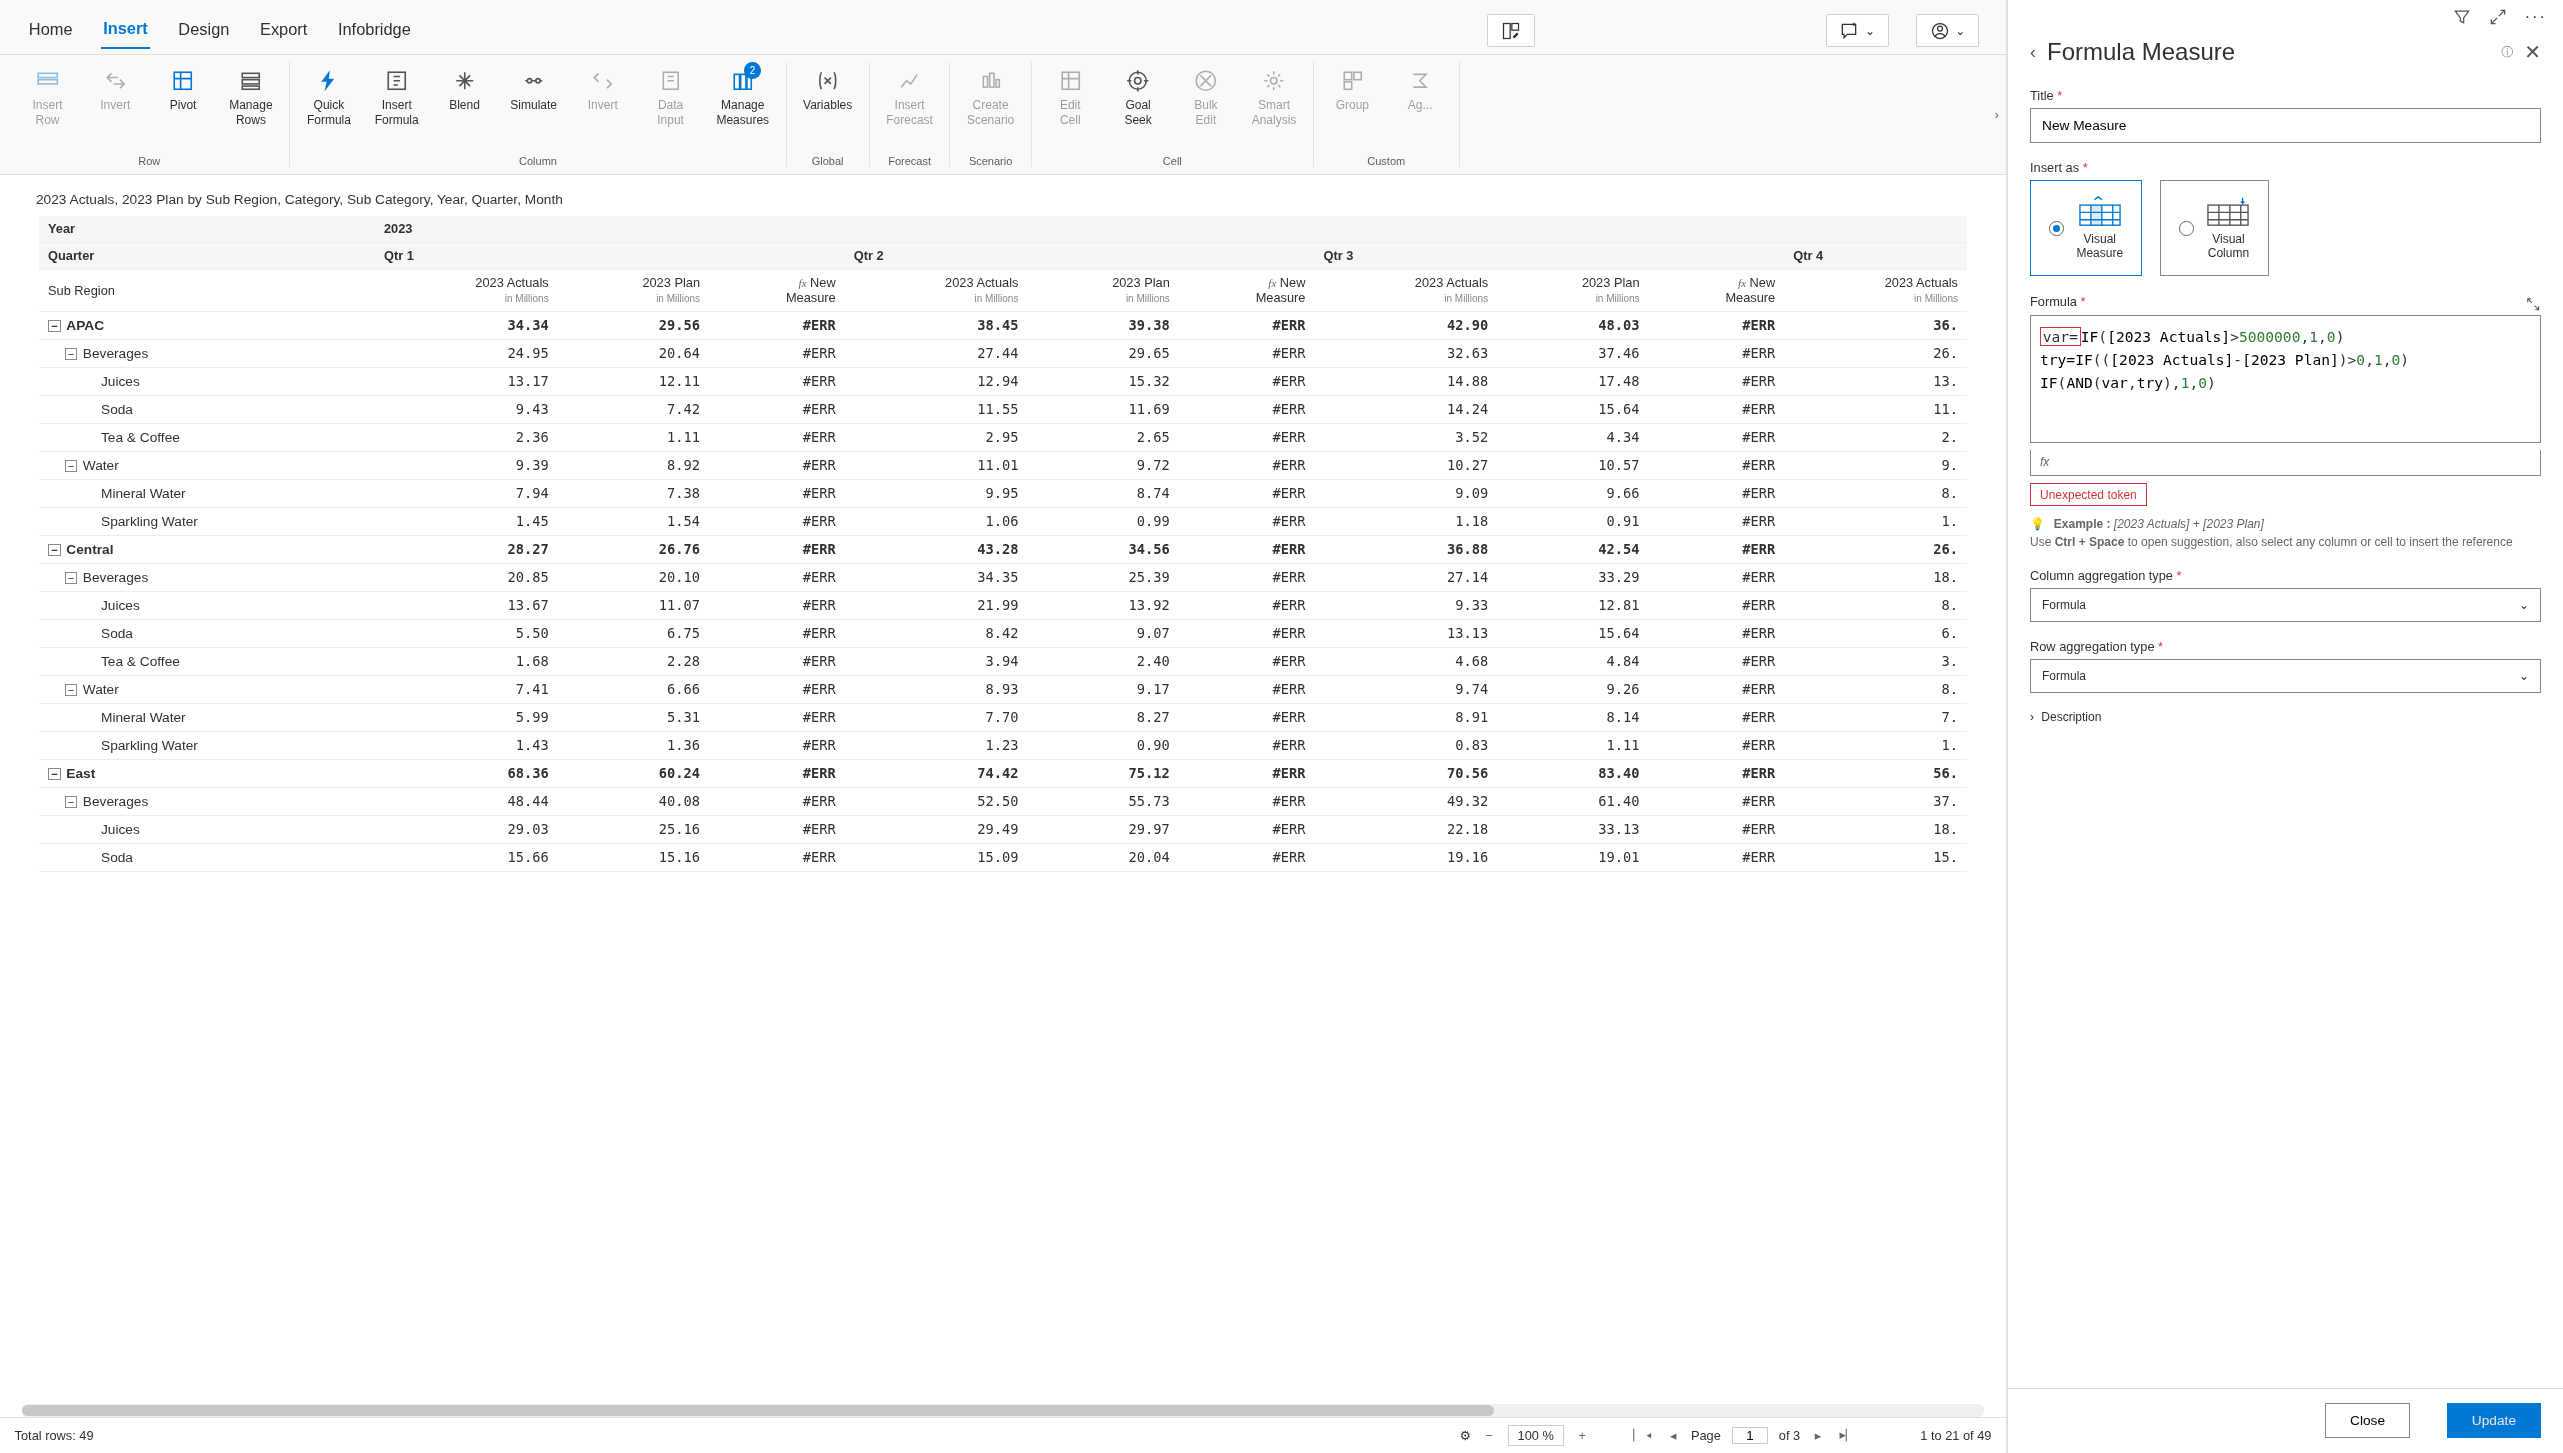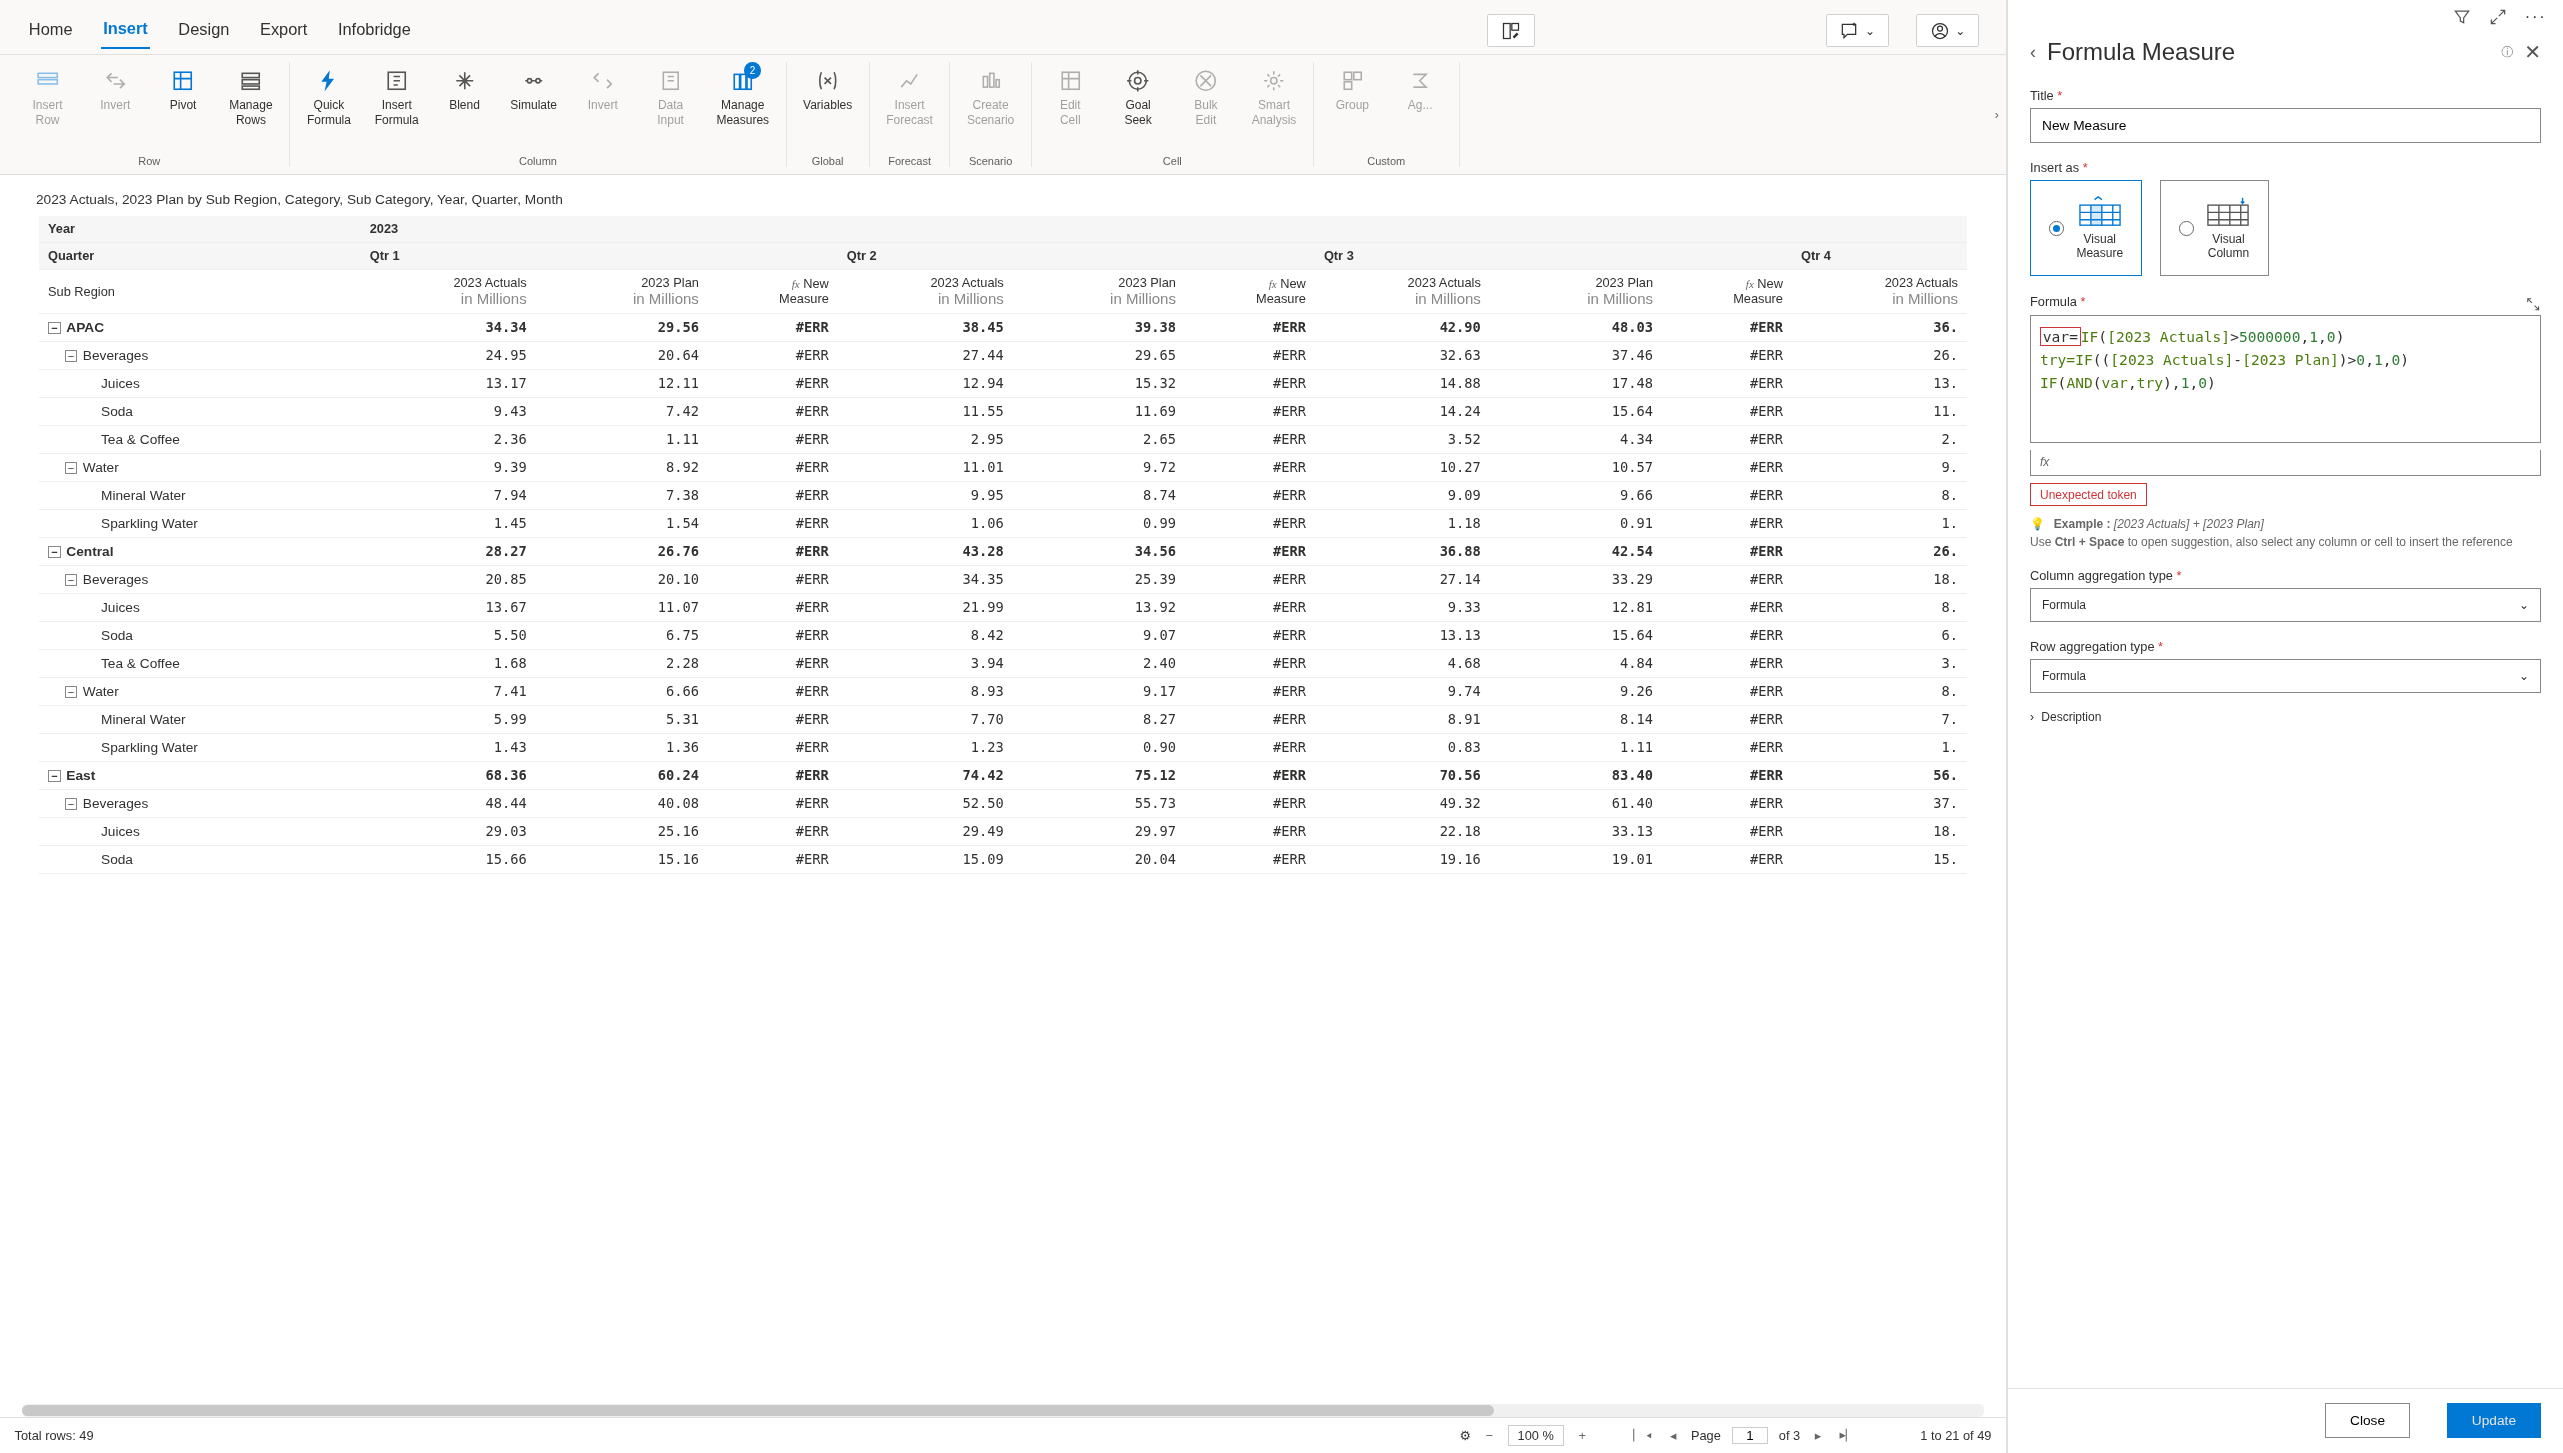--- a/index.html
+++ b/index.html
@@ -37,21 +37,21 @@
 .table-wrap { flex: 1; overflow: auto; padding: 0 39px; }
 table { border-collapse: collapse; width: 100%; }
 th, td { border-bottom: 0.9px solid #eee; padding: 5.5px 9px; white-space: nowrap; }
 th { background: #f6f6f6; font-weight: 400; text-align: right; font-size: 12.8px; }
 th.left, td.left { text-align: left; }
 td { text-align: right; font-family: Consolas, monospace; font-size: 13.7px; }
 td.left { font-family: "Segoe UI", Arial, sans-serif; }
 .hdr-row-year th { font-weight: 600; }
 .hdr-row-qtr th { font-weight: 600; }
 .hdr-col { background: #fff; font-weight: 400; font-size: 12.8px; }
-.hdr-col .sub { font-size: 15px; color: #888; margin-left: 6px; }
+.hdr-col .sub { font-size: 10px; color: #888; }
 .row-all td { font-weight: 700; }
 .row-region td { font-weight: 700; }
 .row-cat td:first-child { padding-left: 25.5px; }
 .row-item td:first-child { padding-left: 62px; }
 .expander { display: inline-block; width: 12.8px; height: 12.8px; border: 0.9px solid #888; margin-right: 5.5px; text-align: center; line-height: 11px; font-size: 11px; cursor: pointer; }
 .fx { font-style: italic; font-family: serif; font-size: 11px; color: #666; }
 
 
 .hscroll { height: 12.8px; background: #f0f0f0; margin: 3.6px 22px 0; border-radius: 5.5px; position: relative; }
 .hscroll .thumb { position: absolute; left: 0; width: 75%; top: 0.9px; bottom: 0.9px; background: #c8c8c8; border-radius: 5.5px; }
@@ -76,21 +76,21 @@
 .req { color: #d13438; }
 .text-input { width: 100%; border: 0.9px solid #8a8886; padding: 9px 11px; font-size: 13.7px; margin-bottom: 16.4px; }
 .insert-as-row { display: flex; gap: 18px; margin-bottom: 18px; }
 .insert-opt { border: 0.9px solid #8a8886; padding: 14.6px 18px; display: flex; align-items: center; gap: 12.8px; cursor: pointer; }
 .insert-opt.selected { border: 1.8px solid #0078d4; }
 .insert-opt .r { width: 14.6px; height: 14.6px; border: 0.9px solid #666; border-radius: 50%; position: relative; }
 .insert-opt.selected .r::after { content: ""; position: absolute; inset: 2.7px; background: #0078d4; border-radius: 50%; }
 .insert-opt .opt-body { display: flex; flex-direction: column; align-items: center; gap: 5.5px; }
 .formula-label-row { display: flex; justify-content: space-between; align-items: center; }
 .formula-box { width: 100%; border: 0.9px solid #8a8886; padding: 9px; font-family: Consolas, monospace; font-size: 14.6px; min-height: 128px; margin-bottom: 7.3px; white-space: pre-wrap; line-height: 1.6; }
-.formula-box .kw { color: #4d7c0f; }
+.formula-box .kw { color: #000000; }
 .formula-box .num { color: #2e7d32; }
 .formula-box .hl-err { border: 1.8px solid #d13438; padding: 0 1.8px; background: #fff; position: relative; }
 .fx-row { border: 0.9px solid #8a8886; border-top: none; padding: 5.5px 9px; font-style: italic; color: #666; margin-bottom: 7.3px; }
 .err-msg { border: 1.8px solid #d13438; color: #d13438; padding: 3.6px 9px; display: inline-block; margin-bottom: 9px; }
 .hint { font-size: 12px; color: #666; margin-bottom: 16.4px; line-height: 1.5; }
 .hint .bulb { margin-right: 5.5px; }
 .select-box { width: 100%; border: 0.9px solid #8a8886; padding: 9px 11px; margin-bottom: 16.4px; display: flex; justify-content: space-between; cursor: pointer; }
 .desc-row { display: flex; align-items: center; gap: 7.3px; cursor: pointer; margin-bottom: 18px; }
 .panel-footer { border-top: 0.9px solid #e1dfdd; padding: 14.6px 22px; display: flex; justify-content: flex-end; gap: 12.8px; }
 .btn { padding: 9px 24px; border: 0.9px solid #8a8886; background: #fff; cursor: pointer; font-size: 13.7px; text-align: center; }

